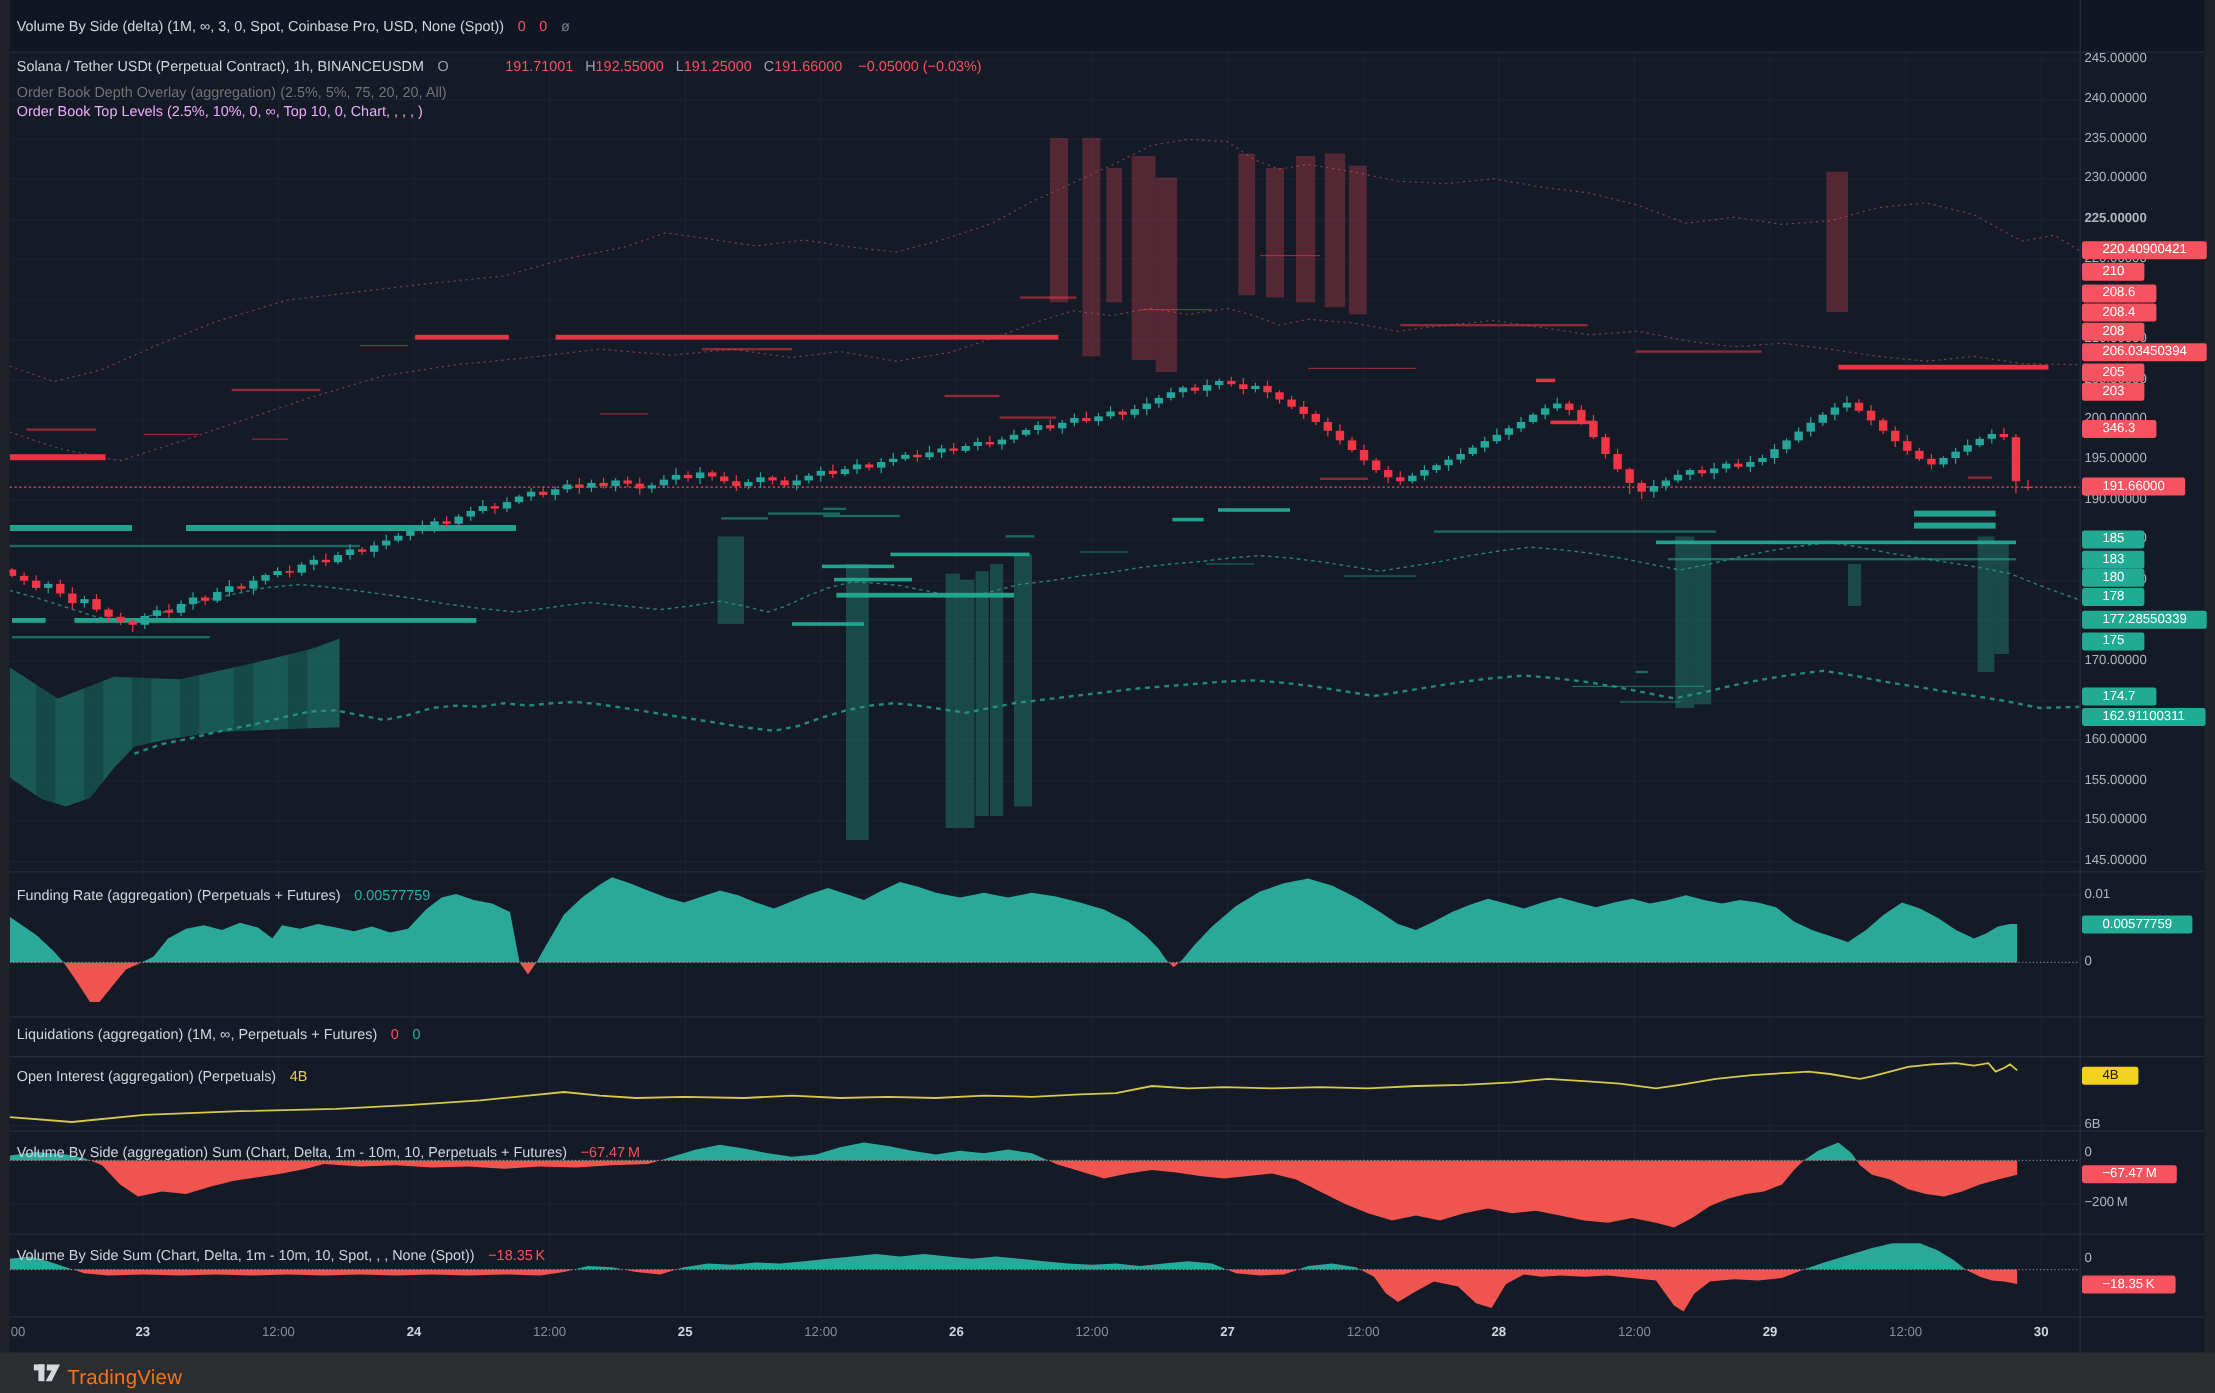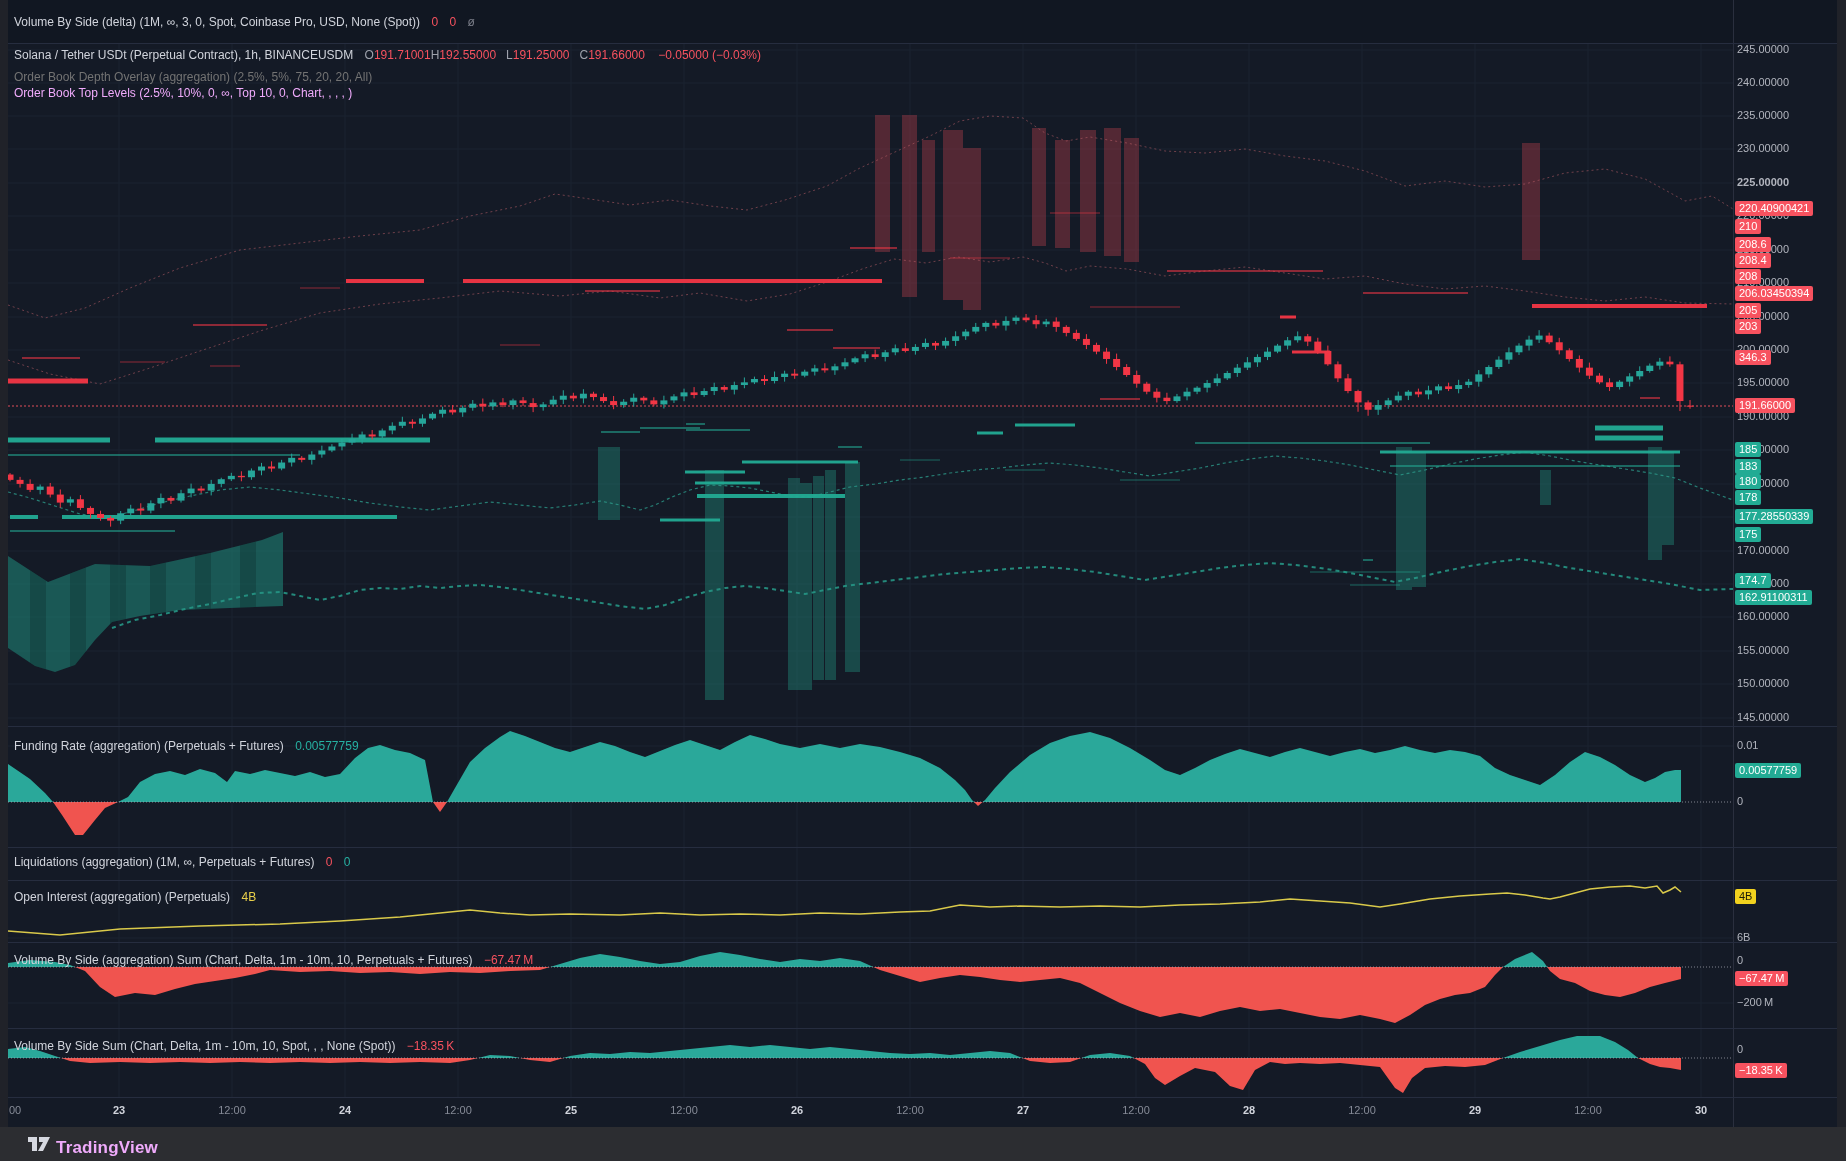--- a/index.html
+++ b/index.html
@@ -1,33 +1,33 @@
 <!DOCTYPE html>
 <html><head>
 <meta charset="utf-8">
 <style>
   html,body{margin:0;padding:0;background:#141a26;width:1846px;height:1161px;overflow:hidden;
     font-family:"Liberation Sans",sans-serif;-webkit-font-smoothing:antialiased;}
   #stage{position:relative;width:1846px;height:1161px;background:#141a26;}
   .strip{position:absolute;background:#202229;}
   #footer{position:absolute;left:0;top:1127px;width:1846px;height:34px;background:#2c2d31;}
-  #brand{position:absolute;left:56px;top:1138px;color:#f0abfc;font-size:17px;font-weight:bold;letter-spacing:.2px;}
+  #brand{position:absolute;left:56px;top:1138px;color:#f97316;font-size:17px;font-weight:normal;letter-spacing:.2px;}
   #topband{position:absolute;left:0;top:0;width:1846px;height:43px;background:#111722;}
   svg{position:absolute;left:0;top:0;z-index:1;}
   .sep{position:absolute;left:8px;width:1829px;height:1px;background:#262d3f;z-index:2;}
   .axisborder{position:absolute;left:1733px;top:0;width:1px;height:1127px;background:#2a2f3e;z-index:2;}
   .hdr{position:absolute;left:14px;font-size:12px;color:#d1d4dc;z-index:3;white-space:nowrap;}
   .hdr .dim{color:#9ea2ac;}
   .hdr .red{color:#f7525f;}
   .hdr .teal{color:#26b0a2;}
   .hdr .yellow{color:#e8cf4a;}
   .hdr .faint{color:#787b86;}
   .hdr .gap{display:inline-block;width:8px;}
   .axlbl{position:absolute;left:1737px;font-size:11px;color:#b2b5be;z-index:3;white-space:nowrap;line-height:15px;}
-  .axlbl.box{color:#fff;border-radius:2px;padding:0 4px;left:1735px;}
+  .axlbl.box{color:#fff;border-radius:2px;padding:0 17px;left:1735px;}
   .axlbl.boxred{background:#f7525f;}
   .axlbl.boxteal{background:#22ab94;}
   .axlbl.boxyellow{background:#f2d21e;color:#1b1b07;}
   .tlbl{position:absolute;top:1104px;font-size:11px;color:#868b97;z-index:3;transform:translateX(-50%);}
   .tlbl.major{color:#d1d4dc;font-weight:bold;}
 </style>
 </head>
 <body>
 <div id="stage">
 
@@ -560,21 +560,21 @@
 
 <div class="hdr" style="top:15px;">
   <span>Volume By Side (delta) (1M, ∞, 3, 0, Spot, Coinbase Pro, USD, None (Spot))</span><span class="gap"></span>
   <span class="red">0</span><span class="gap"></span>
   <span class="red">0</span><span class="gap"></span>
   <span class="faint">ø</span>
 </div>
 
 <div class="hdr" style="top:48px;">
   <span>Solana / Tether USDt (Perpetual Contract), 1h, BINANCEUSDM</span><span class="gap"></span>
-  <span id="ohlc"><span class="dim">O</span><span class="red" style="">191.71001</span><span class="dim">H</span><span class="red" style="margin-right: 10px;">192.55000</span><span class="dim">L</span><span class="red" style="margin-right: 10px;">191.25000</span><span class="dim">C</span><span class="red" style="margin-right: 10px;">191.66000</span></span>
+  <span id="ohlc"><span class="dim">O</span><span class="red" style="margin-right: 10px; padding-left: 47px;">191.71001</span><span class="dim">H</span><span class="red" style="margin-right: 10px;">192.55000</span><span class="dim">L</span><span class="red" style="margin-right: 10px;">191.25000</span><span class="dim">C</span><span class="red" style="margin-right: 10px;">191.66000</span></span>
   <span class="red">−0.05000 (−0.03%)</span>
 </div>
 <div class="hdr" style="top:70px;color:#737373;">
   <span>Order Book Depth Overlay (aggregation) (2.5%, 5%, 75, 20, 20, All)</span>
 </div>
 <div class="hdr" style="top:86px;color:#f0abfc;">
   <span>Order Book Top Levels (2.5%, 10%, 0, ∞, Top 10, 0, Chart, , , , )</span>
 </div>
 
 <div class="hdr" style="top:739px;">

